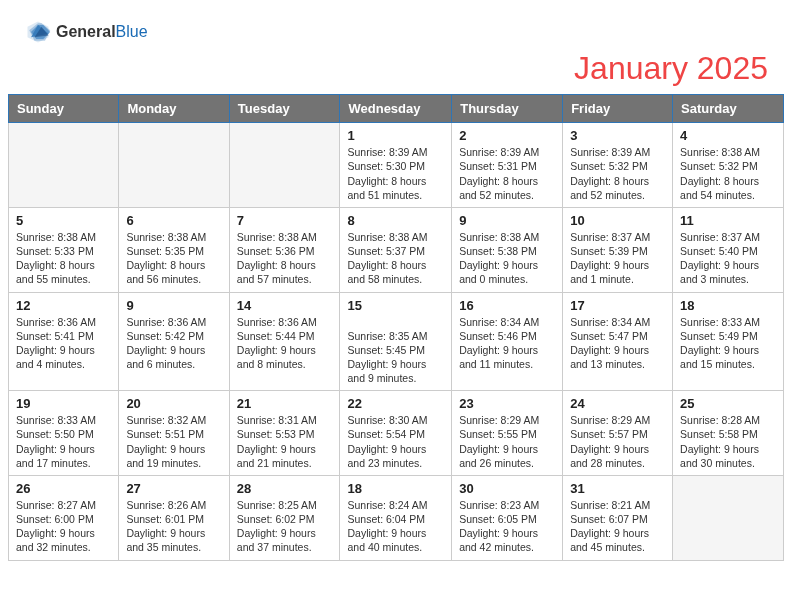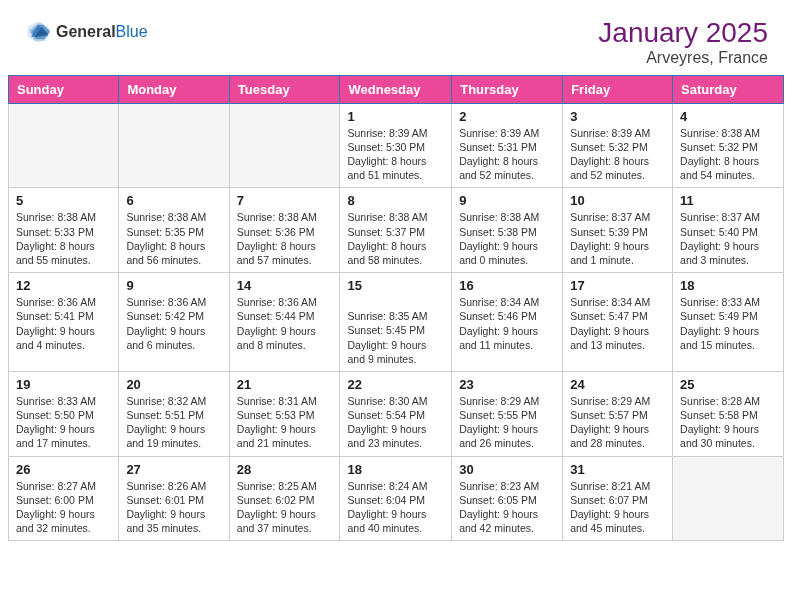--- a/index.html
+++ b/index.html
@@ -35,37 +35,38 @@
       color: #1a6bb5;
     }
     .logo-icon {
       width: 28px;
       height: 28px;
     }
     .title-block {
       text-align: right;
     }
     .month-year {
-      font-size: 28px;
+      font-size: 32px;
       font-weight: normal;
-      color: #701a75;
+      color: #ef4444;
       line-height: 1.1;
+      margin-top: 33px;
     }
     .location {
       font-size: 16px;
       color: #444;
     }
     .calendar {
       width: 100%;
       border-collapse: collapse;
       margin: 0;
       padding: 0 0px;
     }
     .calendar th {
-      background-color: #ec4899;
+      background-color: #737373;
       color: #fff;
       text-align: left;
       padding: 6px 8px;
       font-size: 13px;
       font-weight: bold;
       border: 1px solid #2e75b6;
     }
     .calendar td {
       vertical-align: top;
       border: 1px solid #ccc;
@@ -108,21 +109,20 @@
       <path d="M8 22 L16 8 L28 18 Z" fill="#2e75b6" opacity="0.8"></path>
       <path d="M12 22 L20 10 L28 20 Z" fill="#1a4a80" opacity="0.6"></path>
     </svg>
     <div class="logo-text">
       <span class="logo-general">General</span>
       <span class="logo-blue">Blue</span>
     </div>
   </div>
   <div class="title-block">
     <div class="month-year">January 2025</div>
-    <div class="location">Arveyres, France</div>
   </div>
 </div>
 
 <div class="table-wrap">
   <table class="calendar">
     <thead>
       <tr>
       <th>Sunday</th>
           <th>Monday</th>
           <th>Tuesday</th>

